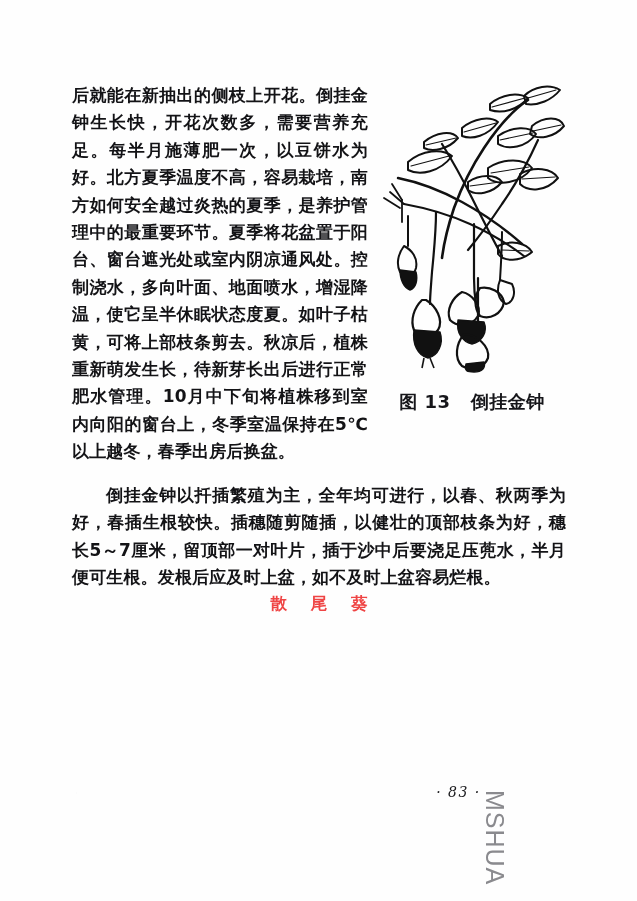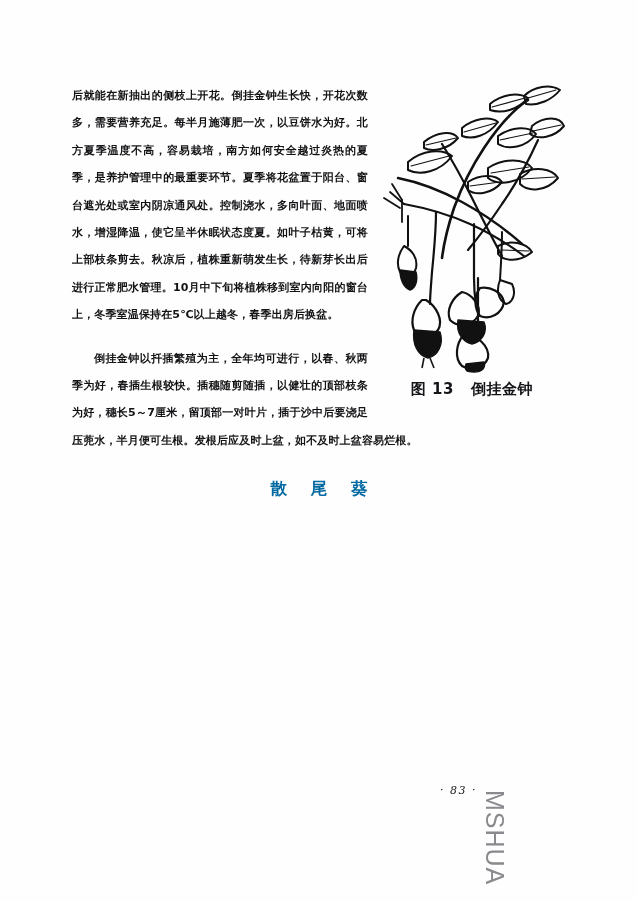--- a/index.html
+++ b/index.html
@@ -49,32 +49,32 @@
     margin: 0 0 6px 10px;
     text-align: center;
   }
   .figure-art {
     width: 188px;
     height: 292px;
     display: block;
   }
   .figure-caption {
     font-family: "DejaVu Sans", "Liberation Sans", sans-serif;
-    font-size: 15px;
+    font-size: 18px;
     font-weight: bold;
     color: #16161a;
     letter-spacing: 0.5px;
-    margin-top: 6px;
+    margin-top: 16px;
     white-space: pre;
   }
 
   
   .body-text {
     font-family: "DejaVu Sans", "Liberation Sans", sans-serif;
-    font-size: 11px;
+    font-size: 17px;
     font-weight: bold;
     color: #131316;
     line-height: 27.4px;
     text-align: justify;
     text-justify: inter-character;
     letter-spacing: 0.15px;
     margin: 0;
     -webkit-font-smoothing: none;
   }
   .body-text.indent {
@@ -82,38 +82,38 @@
   }
   .para-gap {
     margin-top: 16px;
   }
 
   
   .section-heading {
     font-family: "DejaVu Sans", "Liberation Sans", sans-serif;
     font-size: 16.5px;
     font-weight: bold;
-    color: #0369a1;
+    color: #ef4444;
     text-align: center;
     letter-spacing: 9px;
     padding-left: 9px;
-    margin: 24px 0 6px 0;
+    margin: 2px 0 6px 0;
     white-space: pre;
   }
 
   
   .page-number {
     position: absolute;
     left: 0;
     right: 8px;
     top: 784px;
     text-align: center;
     font-family: "DejaVu Serif", "Liberation Serif", serif;
     font-style: italic;
-    font-size: 11px;
+    font-size: 14px;
     color: #1a1a1d;
     letter-spacing: 1.5px;
     padding-left: 288px;
   }
 
   
   .watermark {
     position: absolute;
     right: -12px;
     top: 790px;

